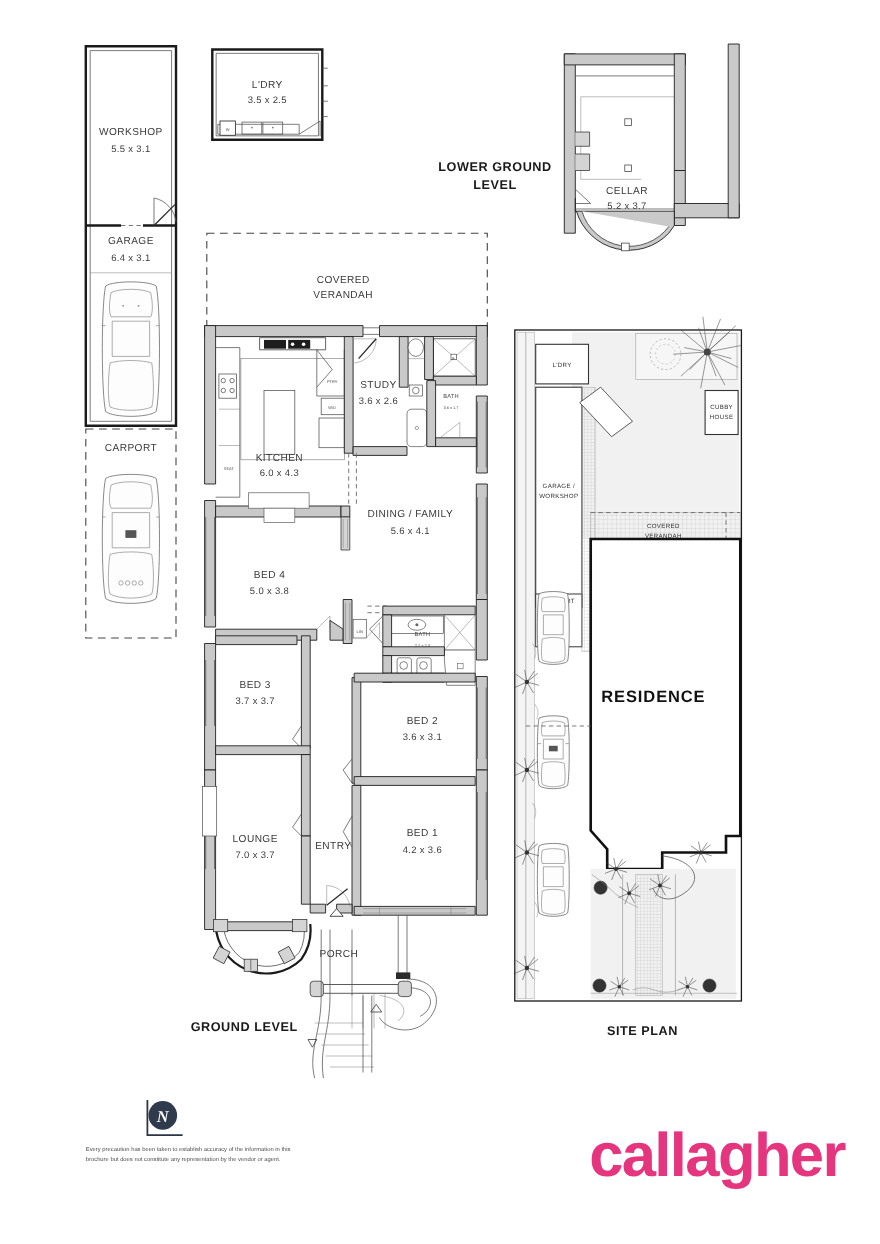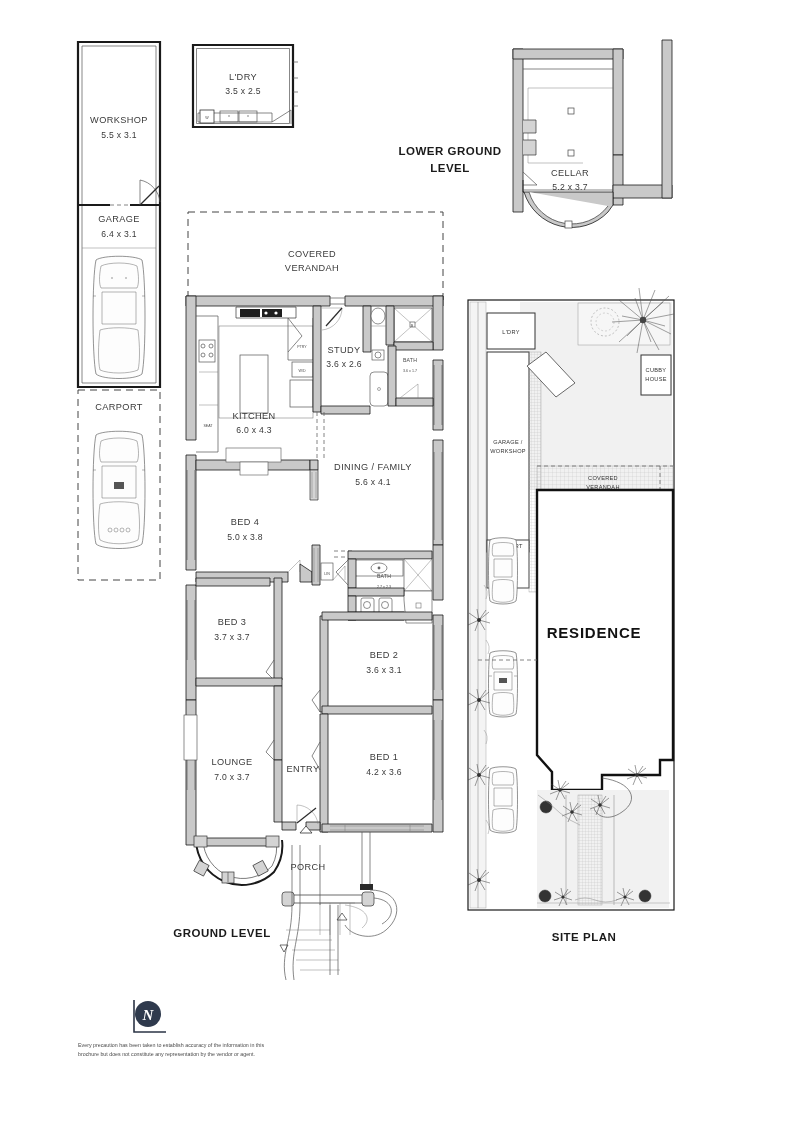--- a/index.html
+++ b/index.html
@@ -553,14 +553,15 @@
   <text class="lvl" x="584" y="941">SITE PLAN</text>
 
   <g>
     <path d="M134 1000 L134 1032 L166 1032" fill="none" stroke="#2b3445" stroke-width="1.6"></path>
     <circle cx="148" cy="1014" r="13" fill="#2f3a4d"></circle>
     <text x="148" y="1020" text-anchor="middle" font-family="Liberation Serif, serif" font-size="15" font-style="italic" font-weight="bold" fill="#ffffff">N</text>
   </g>
 </svg>
 
 <div class="footer-note">Every precaution has been taken to establish accuracy of the information in this brochure but does not constitute any representation by the vendor or agent.</div>
+<div class="logo">callagher</div>
 
 </div>
 
 </body></html>

